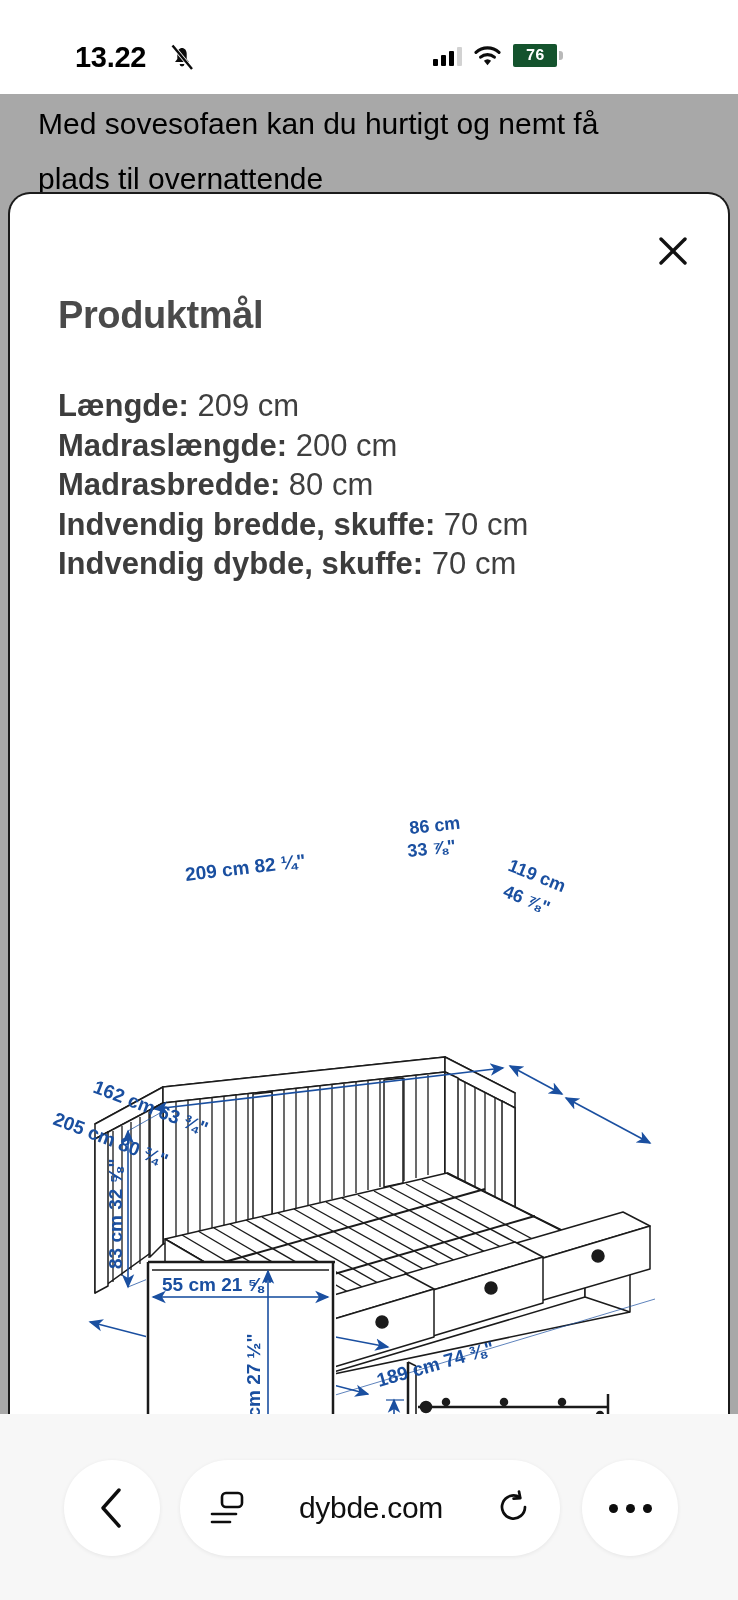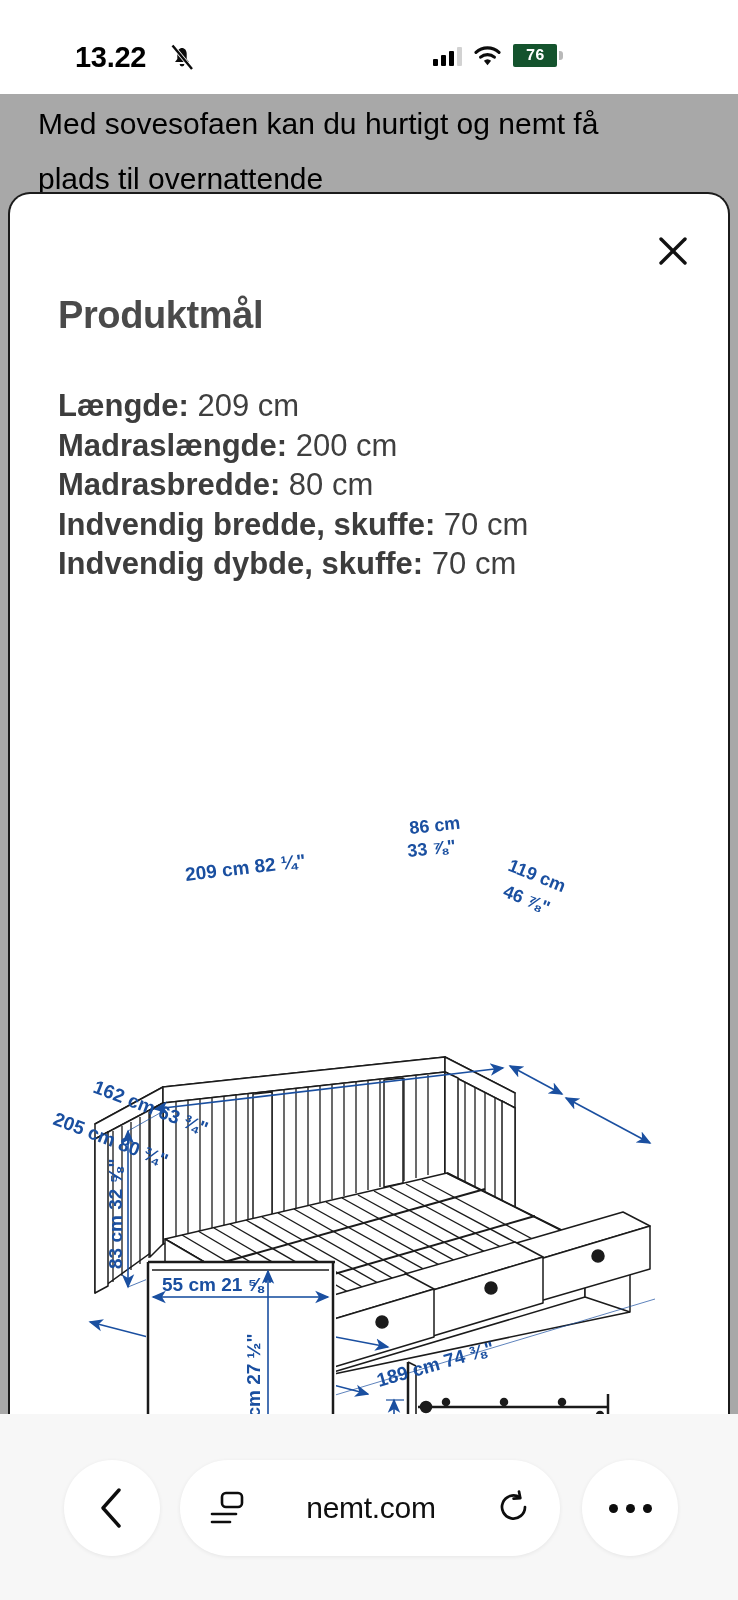--- a/index.html
+++ b/index.html
@@ -363,21 +363,21 @@
       <polyline points="20,3 4,21 20,39" fill="none" stroke="#0d0d0d" stroke-width="3.4" stroke-linecap="round" stroke-linejoin="round"></polyline>
     </svg>
   </div>
 
   <div class="url-pill">
     <svg width="34" height="36" viewBox="0 0 34 36">
       <rect x="12" y="3" width="20" height="14" rx="4" fill="none" stroke="#0d0d0d" stroke-width="2.6"></rect>
       <line x1="2" y1="24" x2="26" y2="24" stroke="#0d0d0d" stroke-width="2.6" stroke-linecap="round"></line>
       <line x1="2" y1="32" x2="20" y2="32" stroke="#0d0d0d" stroke-width="2.6" stroke-linecap="round"></line>
     </svg>
-    <div class="url-text">nemt.com</div>
+    <div class="url-text">dybde.com</div>
     <svg width="32" height="36" viewBox="0 0 32 36">
       <path d="M27,17 a11.5,11.5 0 1 1 -5.2,-9.6" fill="none" stroke="#0d0d0d" stroke-width="2.7" stroke-linecap="round"></path>
       <polyline points="21,1.5 22.3,8.2 15.6,8.6" fill="none" stroke="#0d0d0d" stroke-width="2.7" stroke-linecap="round" stroke-linejoin="round"></polyline>
     </svg>
   </div>
 
   <div class="nav-circle nav-more">
     <div class="dots">
         <i></i>
         <i></i>

